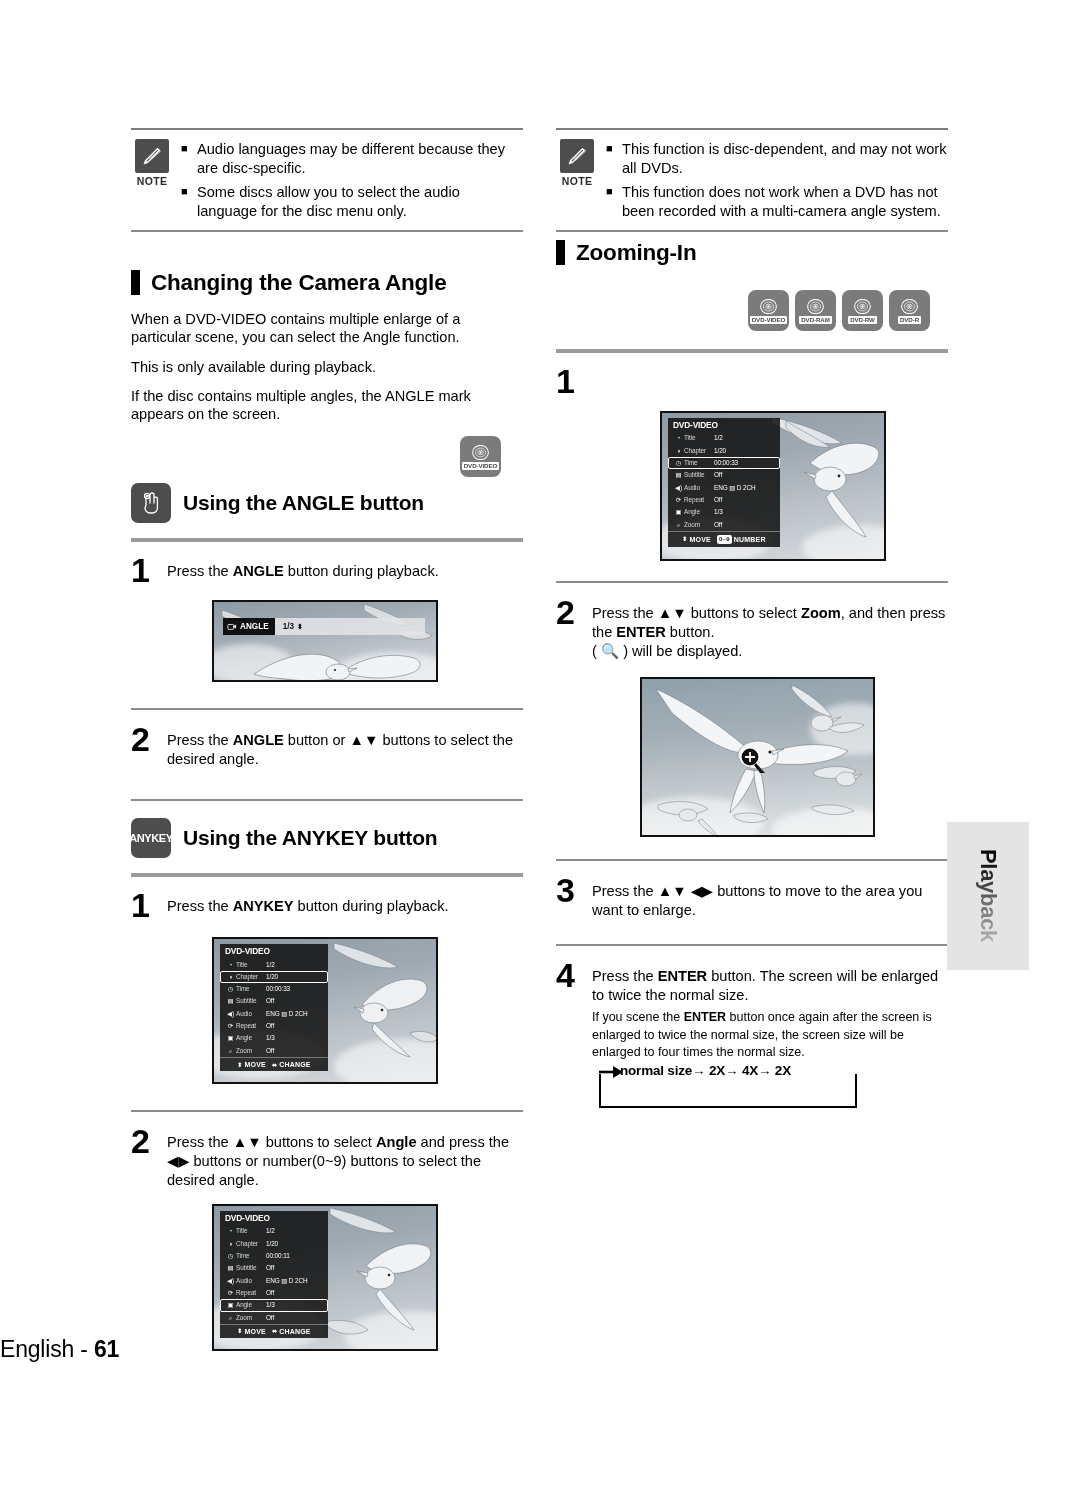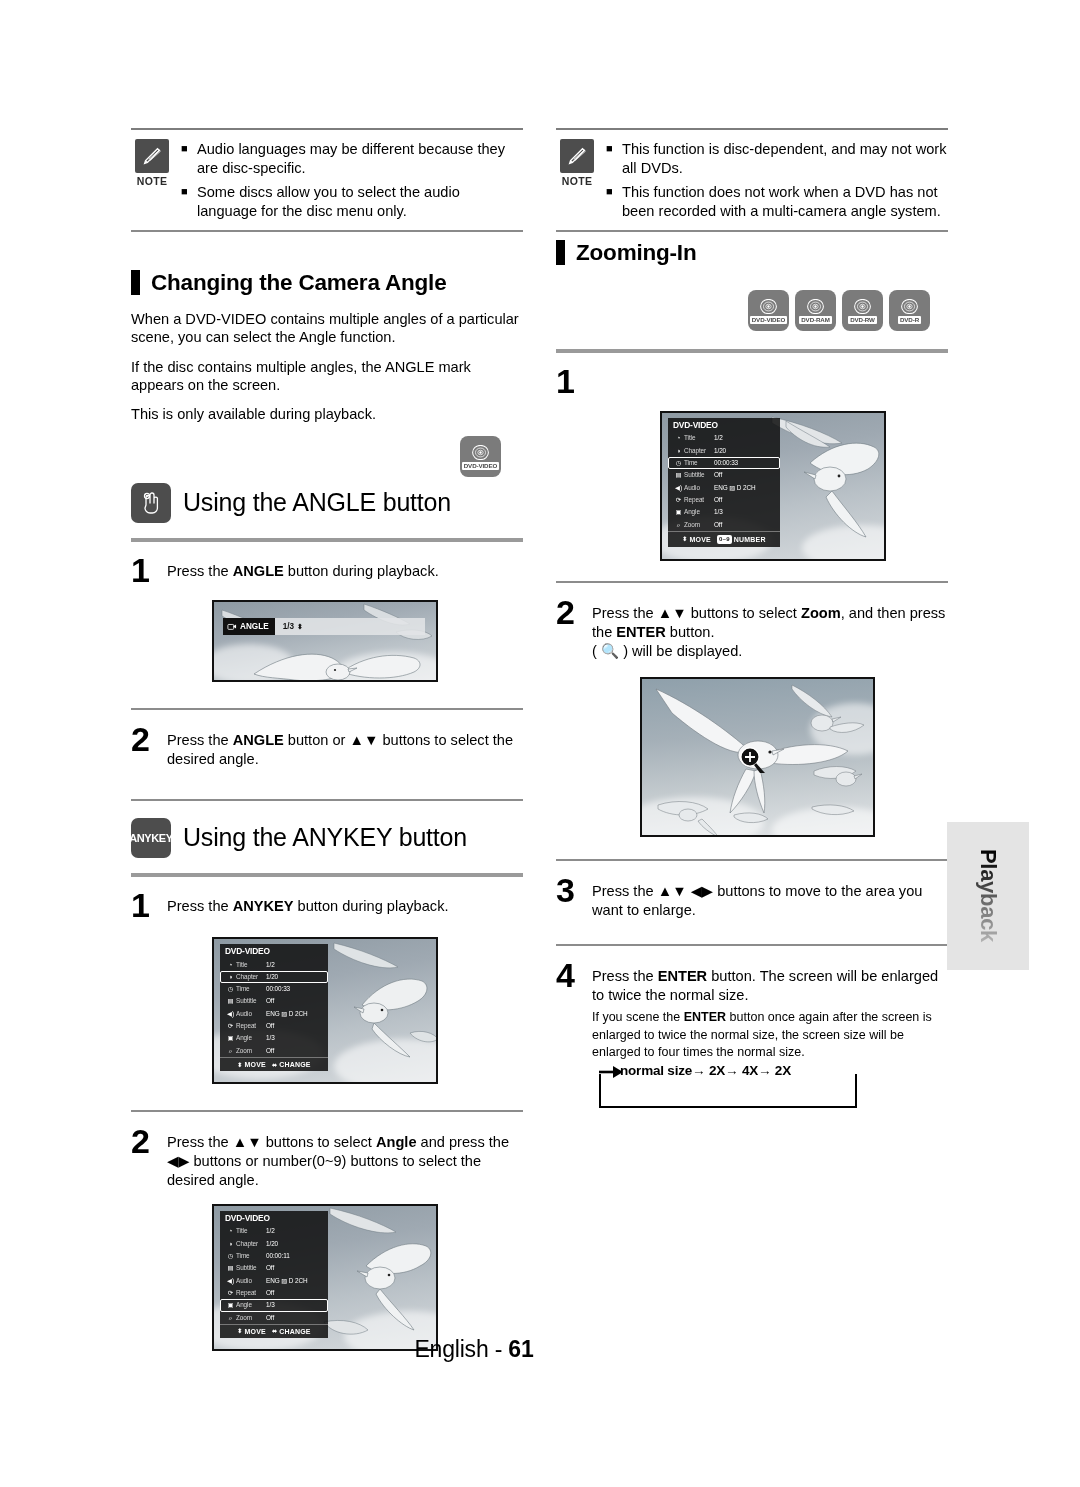--- a/index.html
+++ b/index.html
@@ -61,21 +61,21 @@
 
   
   .sub-head { display:flex; align-items:center; gap:12px; margin-top:4px; }
   .sub-head .ico {
     width:40px; height:40px; background:#4d4d4d; border-radius:7px;
     display:flex; align-items:center; justify-content:center;
   }
   .sub-head .ico.anykey {
     font-size:11px; font-weight:bold; color:#fff; letter-spacing:-.4px;
   }
-  .sub-head .title { font-size:25px; font-weight:normal; letter-spacing:-.2px; }
+  .sub-head .title { font-size:21px; font-weight:bold; letter-spacing:-.2px; }
 
   
   .hr-thick { height:4px; background:#9a9a9a; width:100%; }
   .hr-thin  { height:2px; background:#8c8c8c; width:100%; }
 
   
   .step { display:flex; align-items:flex-start; }
   .step .num {
     font-size:34px; font-weight:bold; line-height:.92; width:36px;
     min-width:36px; letter-spacing:-1px;
@@ -173,21 +173,21 @@
   }
   .sidetab .vtxt {
     font-size:22px; font-weight:bold; letter-spacing:-.3px;
     writing-mode:vertical-rl;
     background:linear-gradient(180deg,#000 0%,#1c1c1c 22%,#6e6e6e 58%,#b5b5b5 100%);
     -webkit-background-clip:text; background-clip:text; color:transparent;
   }
 
   
   .footer {
-    position:absolute; left:0; top:1336px; width:948px; text-align:center;
+    position:absolute; left:0; top:1336px; width:948px; text-align:left;
     font-size:23px; letter-spacing:-.2px;
   }
   .footer .pg { font-weight:bold; }
 </style>
 </head>
 <body>
 
 <div class="page">
 
   <div class="col-left">
@@ -218,23 +218,23 @@
         </div>
       </div>
       <div class="rule-bot"></div>
     </div>
 
     <div class="sec-head" style="margin-top:38px">
       <span class="bar"></span>
       <span>Changing the Camera Angle</span>
     </div>
 
-    <div class="body-p">When a DVD-VIDEO contains multiple angles of a particular scene, you can select the Angle function.</div>
+    <div class="body-p">When a DVD-VIDEO contains multiple enlarge of a particular scene, you can select the Angle function.</div>
+    <div class="body-p tight">This is only available during playback.</div>
     <div class="body-p tight">If the disc contains multiple angles, the ANGLE mark appears on the screen.</div>
-    <div class="body-p tight">This is only available during playback.</div>
 
     <div style="display:flex;justify-content:flex-end;margin-top:12px;padding-right:22px">
       <div class="disc">
         <svg class="dglyph" width="19" height="15" viewBox="0 0 24 19">
           <ellipse cx="12" cy="9.5" rx="10" ry="9" fill="none" stroke="#fff" stroke-width="1.3"></ellipse>
           <ellipse cx="12" cy="9.5" rx="6.4" ry="5.6" fill="none" stroke="#fff" stroke-width=".9"></ellipse>
           <ellipse cx="12" cy="9.5" rx="3.4" ry="2.9" fill="none" stroke="#fff" stroke-width=".9"></ellipse>
           <circle cx="12" cy="9.5" r="1.5" fill="#fff"></circle>
         </svg>
         <span class="dlabel">DVD-VIDEO</span>

